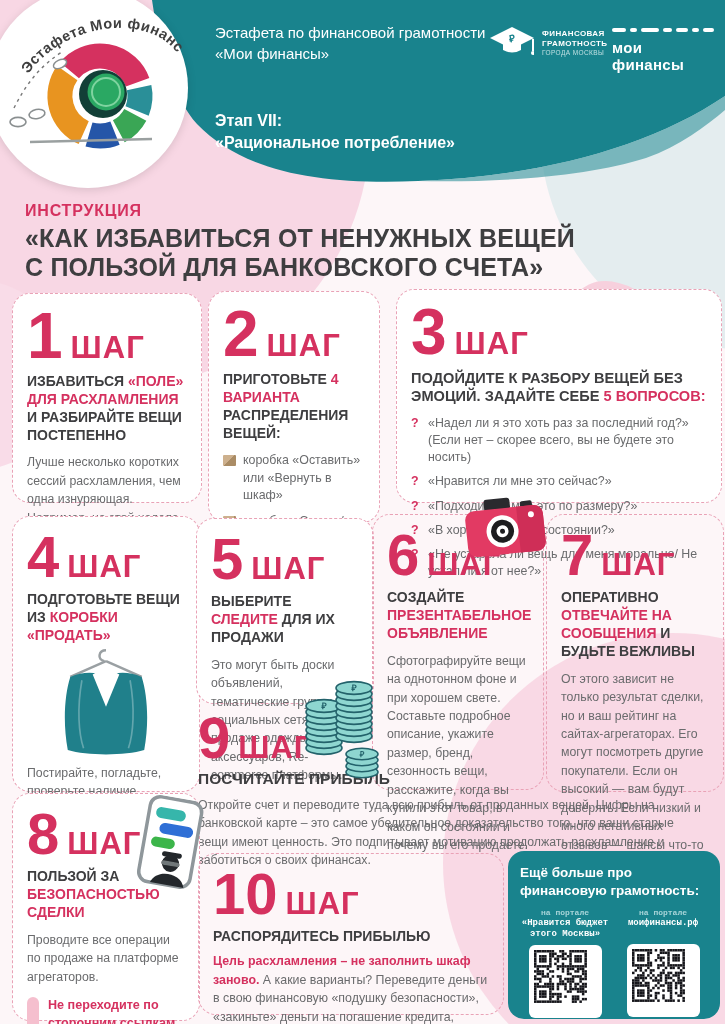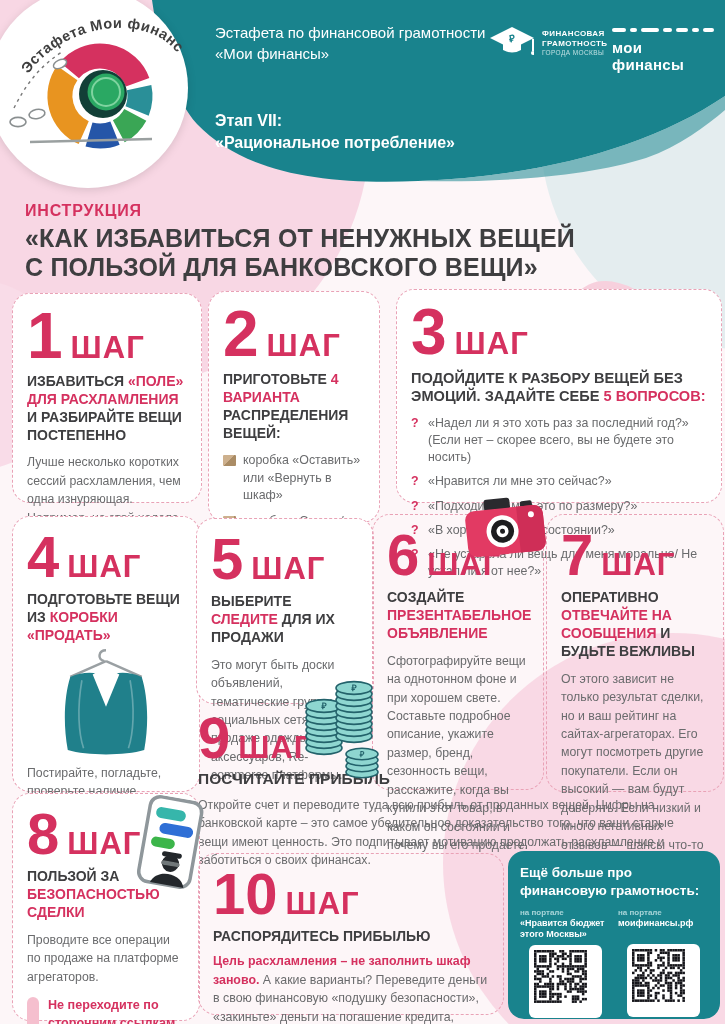--- a/index.html
+++ b/index.html
@@ -52,21 +52,21 @@
   .warn{display:flex;gap:9px;margin-top:11px;}
   .warn-icon{display:flex;flex-direction:column;align-items:center;}
   .warn-bar{width:12px;height:44px;border-radius:6px;background:#f5bfce;}
   .warn-text{font-size:12.6px;font-weight:bold;color:#d5315f;line-height:1.42;}
   .lead{color:#d5315f;font-weight:bold;}
   
   .qrbox{position:absolute;left:508px;top:851px;width:212px;height:168px;z-index:4;
          background:#19838d;border-radius:16px;padding:13px 12px;box-sizing:border-box;color:#fff;}
   .qrbox .t{font-size:13.5px;font-weight:bold;line-height:1.3;}
   .qrcols{display:flex;gap:8px;margin-top:9px;}
-  .qrcol{flex:1;text-align:left;}
+  .qrcol{flex:1;text-align:center;font-family:Liberation Mono, monospace;}
   .qrcap{font-size:8px;color:#a8d5d9;font-weight:bold;}
   .qrname{font-size:9px;font-weight:bold;line-height:1.25;margin-top:1px;min-height:22px;}
   .qrwrap{margin:4px auto 0;width:63px;height:63px;padding:5px;background:#fff;border-radius:6px;}
   .qr{position:relative;width:63px;height:63px;transform:scale(.84);transform-origin:0 0;}
   .qr i{position:absolute;width:3px;height:3px;background:#15151a;}
   
   .fico{position:absolute;z-index:6;}
 </style>
 </head>
 <body>
@@ -138,21 +138,21 @@
         <i style="width:14px"></i>
         <i style="width:8px"></i>
         <i style="width:12px"></i>
     </div>
     <div class="mfname">мои финансы</div>
   </div>
 
   <div class="kicker">ИНСТРУКЦИЯ</div>
   <div class="bigtitle">
     <div>«КАК ИЗБАВИТЬСЯ ОТ НЕНУЖНЫХ ВЕЩЕЙ</div>
-    <div>С ПОЛЬЗОЙ ДЛЯ БАНКОВСКОГО ВЕЩИ»</div>
+    <div>С ПОЛЬЗОЙ ДЛЯ БАНКОВСКОГО СЧЕТА»</div>
   </div>
 
   <div class="card row1" style="left:12px;top:293px;width:190px;height:210px;">
     <div class="stepnum">
         <span class="n">1</span>
         <span class="w">ШАГ</span>
       </div>
     <div class="h"><span>ИЗБАВИТЬСЯ </span><span class="hl">«ПОЛЕ» ДЛЯ РАСХЛАМЛЕНИЯ</span><span> И РАЗБИРАЙТЕ ВЕЩИ ПОСТЕПЕННО</span></div>
     <div class="body">Лучше несколько коротких сессий расхламления, чем одна изнуряющая. Например, на этой неделе разберите балкон, а на следующей – шкаф в прихожей.</div>
   </div>

